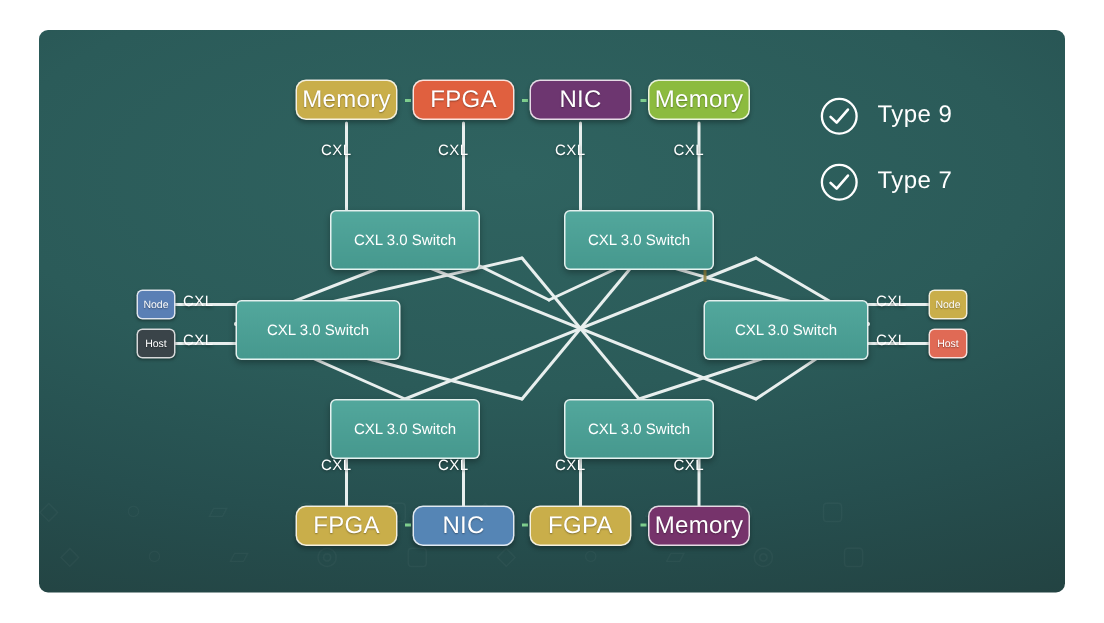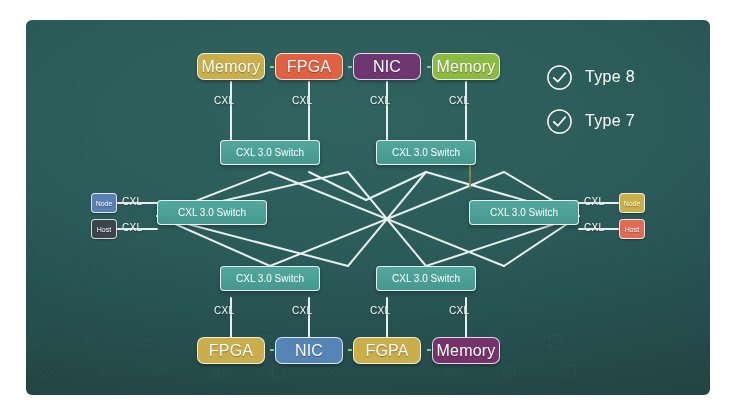--- a/index.html
+++ b/index.html
@@ -62,21 +62,21 @@
     letter-spacing: 0.2px;
     text-shadow: 0 1px 1px rgba(0,0,0,0.35);
     border: 1.5px solid rgba(255,255,255,0.82);
     box-shadow: 0 2px 3px rgba(0,0,0,0.28);
   }
 
   .switch {
     position: absolute;
     box-sizing: border-box;
     width: 100px;
-    height: 25px;
+    height: 40px;
     border-radius: 4px;
     background: linear-gradient(180deg, #52a79c 0%, #46988e 100%);
     border: 1.5px solid rgba(255,255,255,0.85);
     display: flex;
     align-items: center;
     justify-content: center;
     color: #ffffff;
     font-size: 10px;
     box-shadow: 0 2px 4px rgba(0,0,0,0.3);
   }
@@ -279,21 +279,21 @@
   <div class="cxl-label" style="left:558px; top:176px;">CXL</div>
   <div class="cxl-label" style="left:558px; top:202px;">CXL</div>
 
   <div id="legend">
 
     <div class="legend-row">
       <svg class="legend-check" viewBox="0 0 28 28">
         <circle cx="14" cy="14" r="12" fill="none" stroke="#ffffff" stroke-width="1.6"></circle>
         <path d="M8 14.4 L12.2 18.4 L20 9.4" fill="none" stroke="#ffffff" stroke-width="1.8" stroke-linecap="round" stroke-linejoin="round"></path>
       </svg>
-      <span class="legend-label">Type 8</span>
+      <span class="legend-label">Type 9</span>
     </div>
 
     <div class="legend-row">
       <svg class="legend-check" viewBox="0 0 28 28">
         <circle cx="14" cy="14" r="12" fill="none" stroke="#ffffff" stroke-width="1.6"></circle>
         <path d="M8 14.4 L12.2 18.4 L20 9.4" fill="none" stroke="#ffffff" stroke-width="1.8" stroke-linecap="round" stroke-linejoin="round"></path>
       </svg>
       <span class="legend-label">Type 7</span>
     </div>
 

